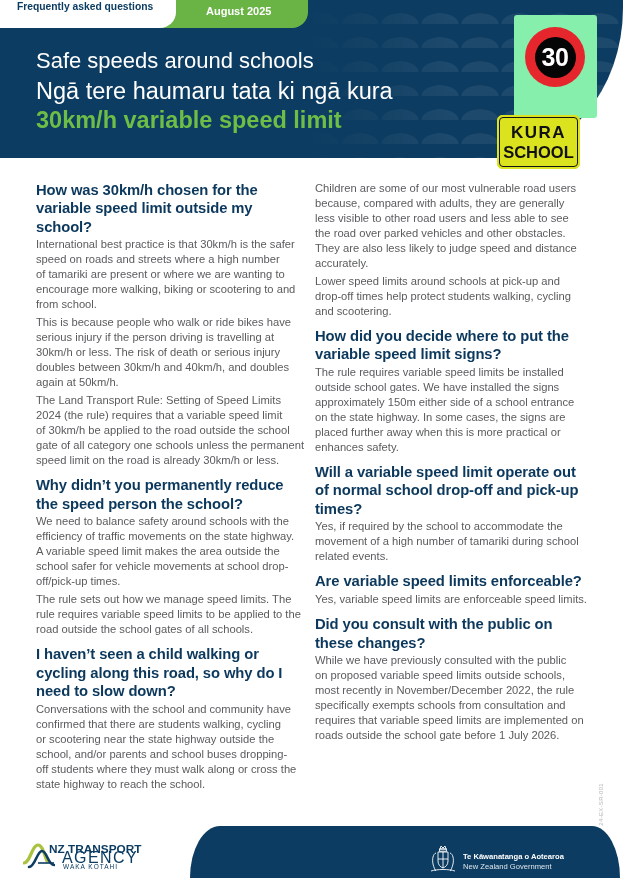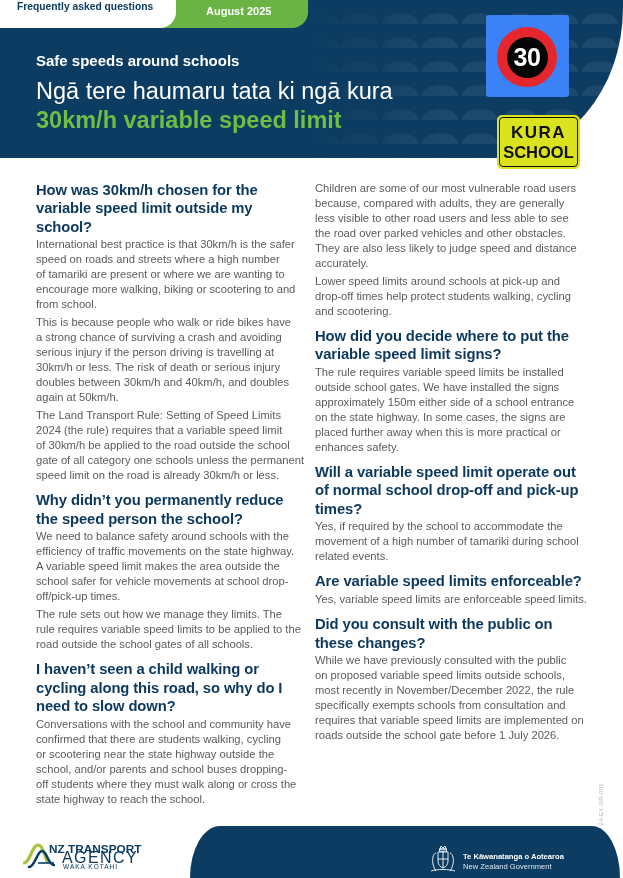--- a/index.html
+++ b/index.html
@@ -17,26 +17,26 @@
      background-image:radial-gradient(ellipse 19px 11px at 50% 100%, rgba(255,255,255,0.07) 95%, rgba(255,255,255,0) 100%);
      background-size:40px 24px;
      -webkit-mask-image:linear-gradient(90deg, rgba(0,0,0,0), #000 45%);
      mask-image:linear-gradient(90deg, rgba(0,0,0,0), #000 45%);}
   .tab-green{position:absolute;left:0;top:0;width:308px;height:28px;background:var(--green);
              border-bottom-right-radius:16px;}
   .tab-white{position:absolute;left:0;top:0;width:176px;height:28px;background:#fff;
              border-bottom-right-radius:16px;}
   .doc-type{position:absolute;left:17px;top:0;font-size:10.3px;line-height:14px;font-weight:bold;color:var(--navy);white-space:nowrap;}
   .doc-date{position:absolute;left:206px;top:4px;font-size:11px;line-height:14px;font-weight:bold;color:#fff;white-space:nowrap;}
-  .title{position:absolute;left:36px;top:47px;font-size:15px;line-height:27px;font-weight:bold;color:#fff;white-space:nowrap;}
+  .title{position:absolute;left:36px;top:47px;font-size:22px;line-height:27px;font-weight:normal;color:#fff;white-space:nowrap;}
   .title-mi{position:absolute;left:36px;top:77px;font-size:23.5px;line-height:28px;color:#fff;white-space:nowrap;}
   .subtitle{position:absolute;left:36px;top:106px;font-size:23.5px;line-height:28px;font-weight:bold;color:var(--green-text);white-space:nowrap;}
 
   
-  .speed-sign{position:absolute;left:486px;top:15px;width:83px;height:82px;background:#3b82f6;border-radius:3px;}
+  .speed-sign{position:absolute;left:514px;top:15px;width:83px;height:103px;background:#86efac;border-radius:3px;}
   .speed-ring{position:absolute;left:11px;top:12px;width:60px;height:60px;border-radius:50%;
               background:var(--sign-red);}
   .speed-inner{position:absolute;left:9.5px;top:9.5px;width:41px;height:41px;border-radius:50%;background:#050505;
                color:#fff;font-weight:bold;font-size:25px;line-height:41px;text-align:center;letter-spacing:-0.5px;}
   .school-sign{position:absolute;left:497px;top:115px;width:83px;height:54px;background:var(--sign-yellow);
                border-radius:5px;box-sizing:border-box;border:1.5px solid var(--sign-yellow);}
   .school-sign-inner{position:absolute;left:1px;top:1px;right:1px;bottom:1px;border:1.5px solid #141414;border-radius:4px;}
   .school-l1,.school-l2{position:absolute;left:0;width:100%;text-align:center;font-weight:bold;color:#111;font-size:17px;line-height:18px;}
   .school-l1{top:8px;letter-spacing:1.5px;}
   .school-l2{top:27px;font-size:16.5px;}
@@ -96,21 +96,20 @@
     </div>
     <div class="p">
       <span class="line">International best practice is that 30km/h is the safer</span>
       <span class="line">speed on roads and streets where a high number</span>
       <span class="line">of tamariki are present or where we are wanting to</span>
       <span class="line">encourage more walking, biking or scootering to and</span>
       <span class="line">from school.</span>
     </div>
     <div class="p">
       <span class="line">This is because people who walk or ride bikes have</span>
-      <span class="line">a strong chance of surviving a crash and avoiding</span>
       <span class="line">serious injury if the person driving is travelling at</span>
       <span class="line">30km/h or less. The risk of death or serious injury</span>
       <span class="line">doubles between 30km/h and 40km/h, and doubles</span>
       <span class="line">again at 50km/h.</span>
     </div>
     <div class="p">
       <span class="line">The Land Transport Rule: Setting of Speed Limits</span>
       <span class="line">2024 (the rule) requires that a variable speed limit</span>
       <span class="line">of 30km/h be applied to the road outside the school</span>
       <span class="line">gate of all category one schools unless the permanent</span>
@@ -121,21 +120,21 @@
       <span class="line">the speed person the school?</span>
     </div>
     <div class="p">
       <span class="line">We need to balance safety around schools with the</span>
       <span class="line">efficiency of traffic movements on the state highway.</span>
       <span class="line">A variable speed limit makes the area outside the</span>
       <span class="line">school safer for vehicle movements at school drop-</span>
       <span class="line">off/pick-up times.</span>
     </div>
     <div class="p">
-      <span class="line">The rule sets out how we manage they limits. The</span>
+      <span class="line">The rule sets out how we manage speed limits. The</span>
       <span class="line">rule requires variable speed limits to be applied to the</span>
       <span class="line">road outside the school gates of all schools.</span>
     </div>
     <div class="h">
       <span class="line">I haven’t seen a child walking or</span>
       <span class="line">cycling along this road, so why do I</span>
       <span class="line">need to slow down?</span>
     </div>
     <div class="p">
       <span class="line">Conversations with the school and community have</span>

